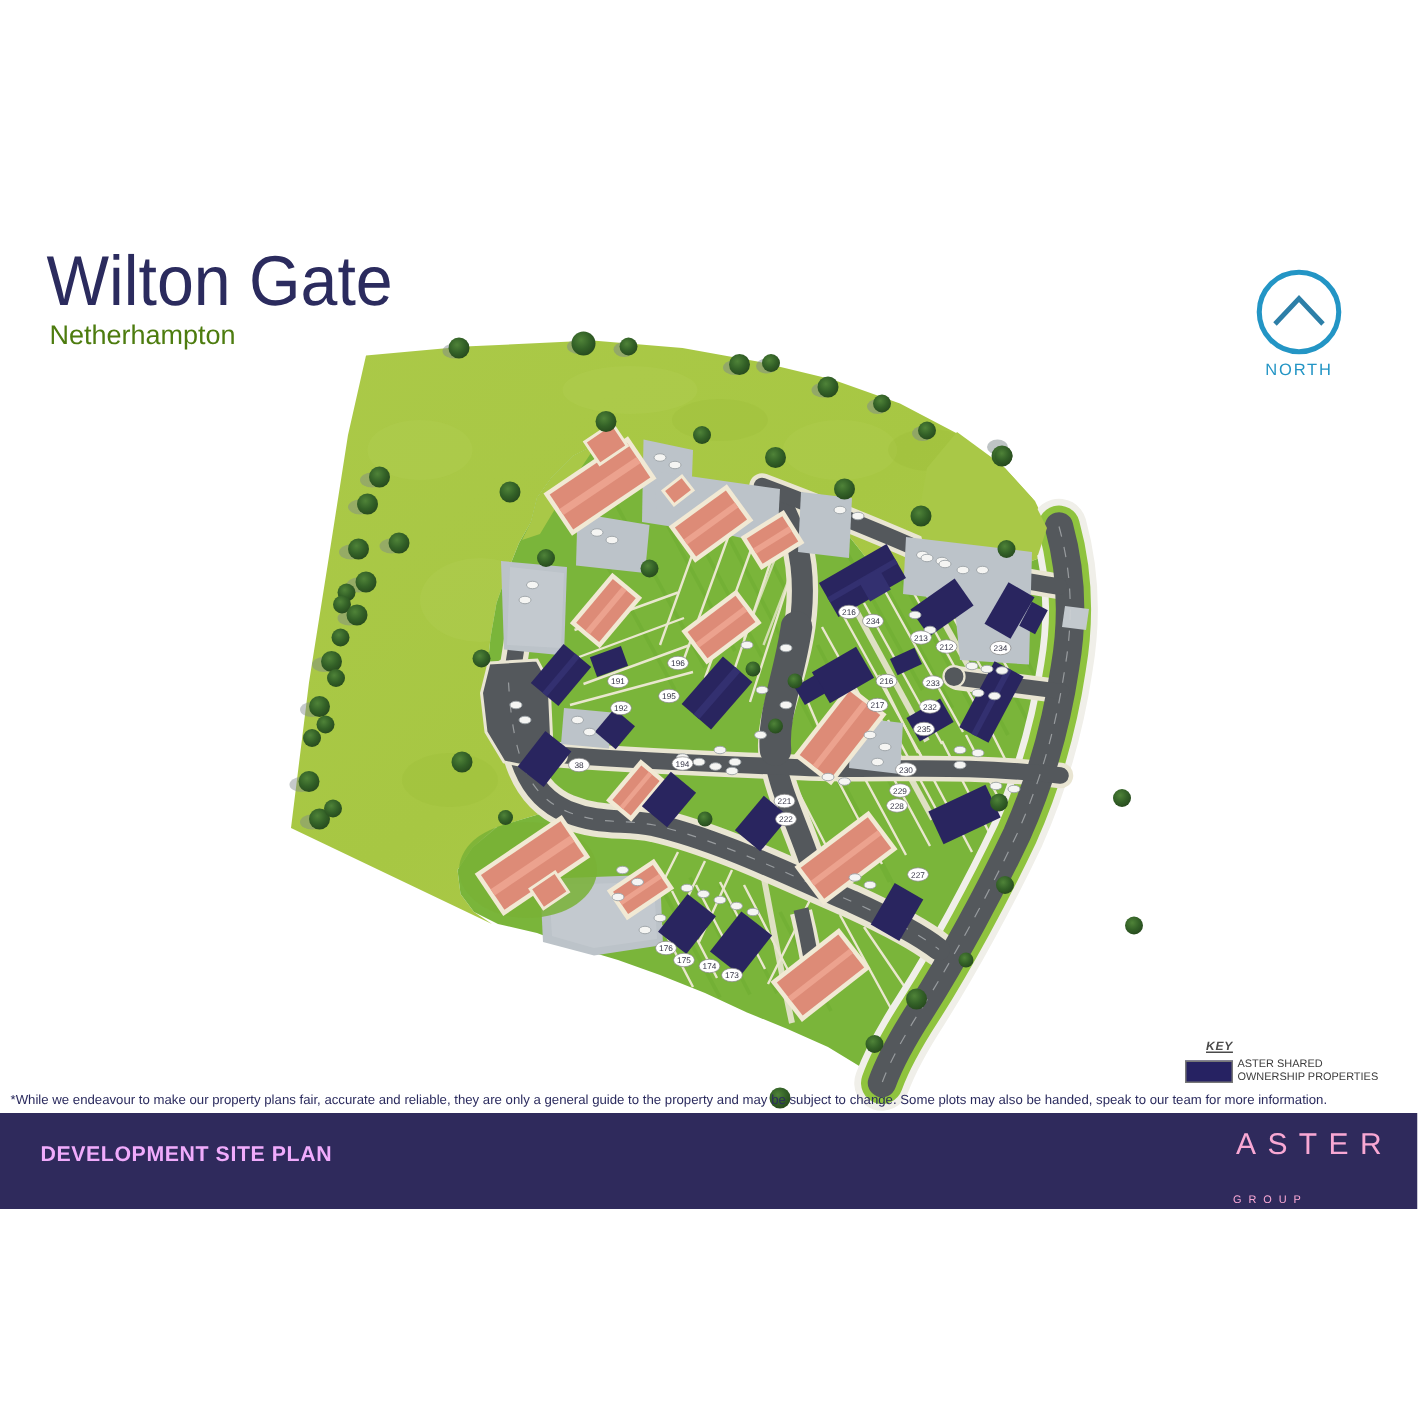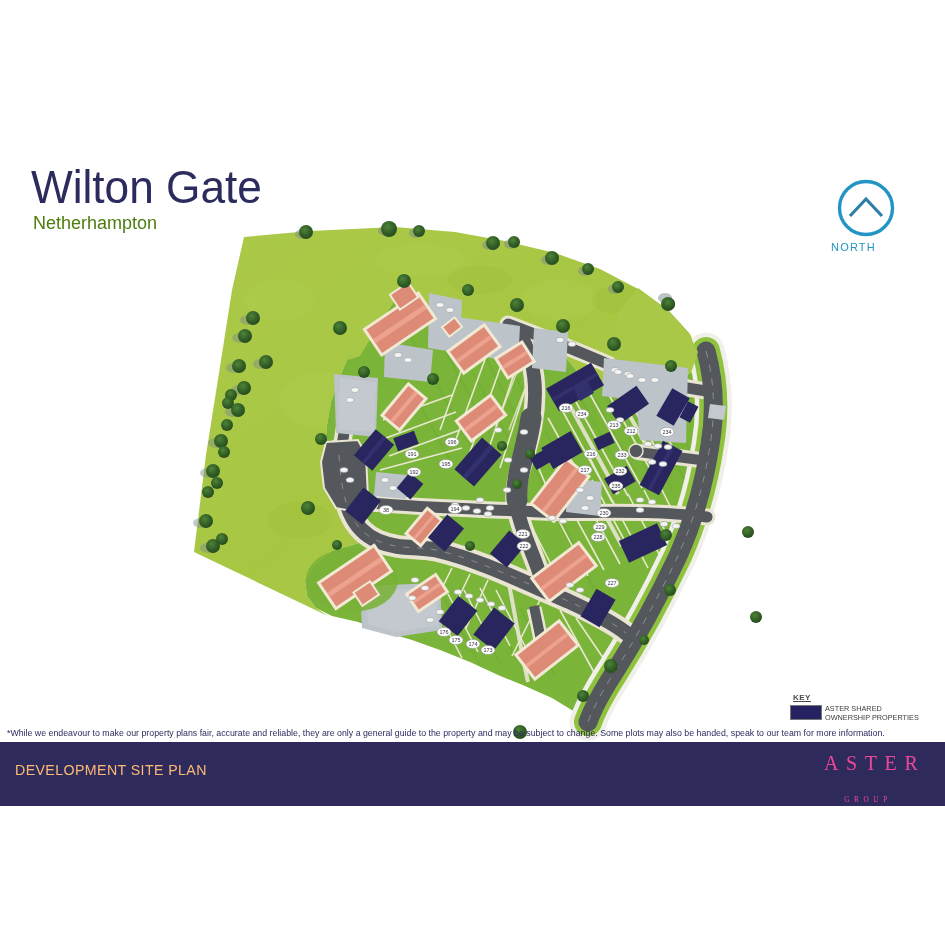--- a/index.html
+++ b/index.html
@@ -1,29 +1,29 @@
 <!DOCTYPE html>
 <html><head>
 <meta charset="utf-8">
 <style>
   html,body{margin:0;padding:0;}
   body{width:945px;height:945px;background:#ffffff;position:relative;overflow:hidden;
        font-family:"Liberation Sans",sans-serif;}
   .title{position:absolute;left:31px;top:159px;font-size:47px;font-weight:400;
          color:#2b2b5e;letter-spacing:0px;transform:scaleX(0.94);transform-origin:left top;}
   .subtitle{position:absolute;left:33px;top:213px;font-size:18px;color:#4d7c0f;}
-  .north{position:absolute;left:831px;top:178px;width:70px;text-align:left;color:#2395c5;}
+  .north{position:absolute;left:831px;top:178px;width:70px;text-align:center;color:#2395c5;}
   .north .lbl{font-size:11px;letter-spacing:1.2px;margin-top:3px;color:#2395c5;}
   .keyblk{position:absolute;left:790px;top:693px;font-size:7px;color:#3c3c3c;}
-  .keyttl{font-size:8px;font-weight:bold;color:#4a4a4a;text-decoration:underline;margin-left:3px;letter-spacing:0.5px;}
+  .keyttl{font-size:8px;font-weight:bold;color:#4a4a4a;text-decoration:underline;margin-left:14px;letter-spacing:0.5px;font-style:italic;}
   .disclaimer{position:absolute;left:7px;top:728px;font-size:8.8px;color:#2b2b5e;width:940px;}
   .footer{position:absolute;left:0;top:742px;width:945px;height:64px;background:#2f2a5c;}
-  .footer .dsp{position:absolute;left:15px;top:20px;font-size:14.2px;font-weight:normal;
-               color:#fdba74;letter-spacing:0.4px;}
-  .aster{position:absolute;left:817px;top:10px;width:97px;text-align:center;color:#ec4899;font-family:Liberation Serif, serif;}
+  .footer .dsp{position:absolute;left:27px;top:20px;font-size:14.2px;font-weight:bold;
+               color:#f0abfc;letter-spacing:0.4px;}
+  .aster{position:absolute;left:817px;top:10px;width:97px;color:#f9a8d4;}
   .aster .a1{font-size:20px;letter-spacing:7.6px;font-weight:400;text-indent:7px;}
   .aster .a2{font-size:7.3px;letter-spacing:4.6px;margin-top:20px;text-indent:5px;}
 </style>
 </head>
 <body>
   <svg id="plan" width="945" height="945" viewBox="0 0 945 945" style="position:absolute;left:0;top:0;">
     <defs>
       <radialGradient id="tr" cx="40%" cy="35%" r="70%">
         <stop offset="0%" stop-color="#4f8338"></stop>
         <stop offset="55%" stop-color="#336127"></stop>
@@ -485,21 +485,21 @@
   <div class="subtitle">Netherhampton</div>
   <div class="north">
     <svg width="60" height="60" viewBox="0 0 60 60" style="display:block;margin:0 auto;">
       <circle cx="30" cy="30" r="26.5" fill="none" stroke="#2395c5" stroke-width="3.4"></circle>
       <path d="M14,38 L30,21 L46,38" fill="none" stroke="#2d7fa8" stroke-width="3.2" stroke-linecap="butt"></path>
     </svg>
     <div class="lbl">NORTH</div>
   </div>
   <div class="keyblk">
     <div class="keyttl">KEY</div>
-    <div style="display:flex;align-items:flex-start;margin-top:3px;">
+    <div style="display:flex;align-items:flex-end;margin-top:3px;">
       <div style="width:30px;height:13px;background:#262262;border:0.5px solid #777;"></div>
       <div style="margin-left:3px;line-height:8.5px;font-size:7.3px;color:#3c3c3c;">ASTER SHARED<br>OWNERSHIP PROPERTIES</div>
     </div>
   </div>
   <div class="disclaimer">*While we endeavour to make our property plans fair, accurate and reliable, they are only a general guide to the property and may be subject to change. Some plots may also be handed, speak to our team for more information.</div>
   <div class="footer">
     <div class="dsp">DEVELOPMENT SITE PLAN</div>
     <div class="aster">
       <div class="a1">ASTER</div>
       <div class="a2">GROUP</div>

